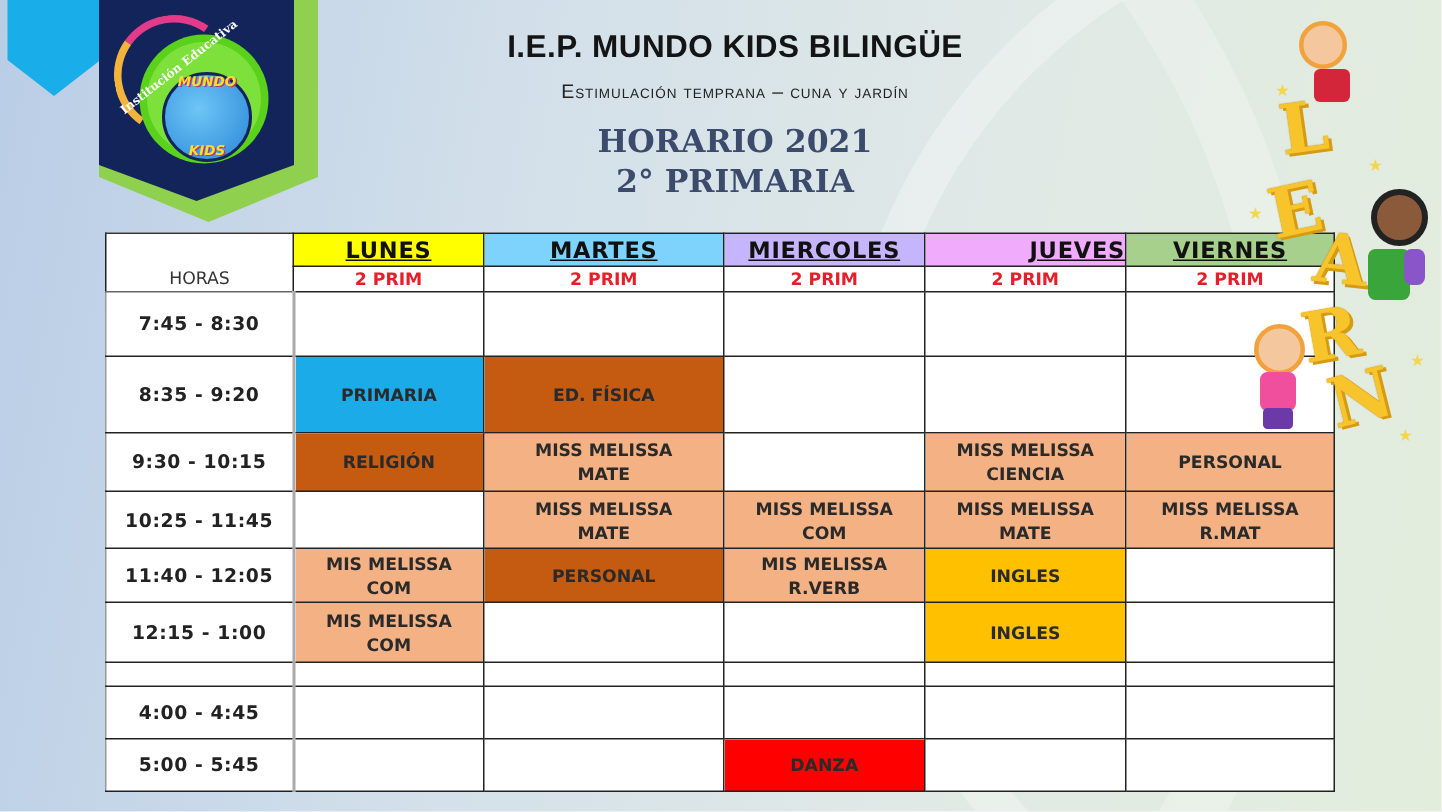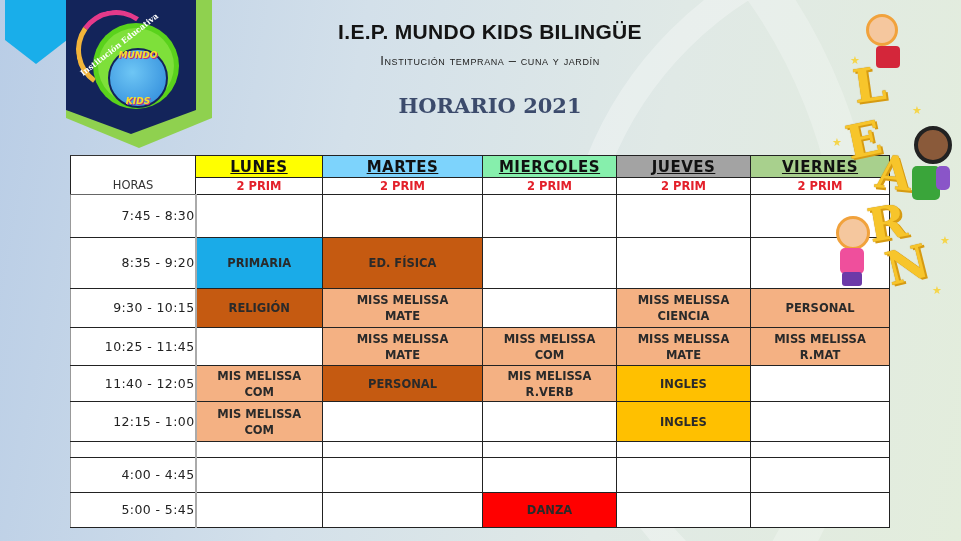--- a/index.html
+++ b/index.html
@@ -23,25 +23,25 @@
   .logo-inner { position:absolute; left:10px; top:20px; width:56px; height:56px; border-radius:50%;
     background:radial-gradient(circle at 40% 40%, #6ec6f5, #2a86d8); border:2px solid #13245a;
     display:flex; flex-direction:column; align-items:center; justify-content:space-between; }
   .logo-text { font-family:"DejaVu Sans", sans-serif; font-weight:bold; font-size:9px; color:#f5e12a; line-height:10px; text-shadow:1px 1px 0 #c0307f; font-style:italic; }
   .logo-arc { position:absolute; left:76px; top:10px; width:70px; height:70px; border-radius:50%;
     border:5px solid transparent; border-top-color:#e43a8a; border-left-color:#f2b43a; transform:rotate(-10deg); }
   .logo-caption { position:absolute; left:78px; top:24px; font-size:8px; font-weight:bold; color:#fff; transform:rotate(-38deg); transform-origin:left top; white-space:nowrap; font-family:"DejaVu Serif", serif; top:70px; }
 
   .title { position:absolute; left:290px; top:20px; width:400px; text-align:center; font-family:"Liberation Sans", sans-serif; font-weight:bold; font-size:21px; color:#141414; letter-spacing:0.3px; }
   .subtitle { position:absolute; left:290px; top:53px; width:400px; text-align:center; font-family:"Liberation Sans", sans-serif; font-size:13px; color:#222; font-variant:small-caps; letter-spacing:0.6px; }
-  .horario { position:absolute; left:290px; top:92px; width:400px; text-align:center; font-family:"DejaVu Serif", serif; font-weight:bold; font-size:21px; color:#3c4b6c; line-height:27px; }
+  .horario { position:absolute; left:290px; top:80px; width:400px; text-align:center; font-family:"DejaVu Serif", serif; font-weight:bold; font-size:21px; color:#3c4b6c; line-height:27px; }
 
   table.sched { position:absolute; left:70px; top:155px; border-collapse:collapse; table-layout:fixed; background:#fff; }
   table.sched td { border:1.6px solid #222; padding:0; text-align:center; vertical-align:middle; font-family:"DejaVu Sans", sans-serif; font-weight:bold; font-size:11.5px; color:#2a2a2a; line-height:16px; overflow:hidden; }
-  table.sched td.hora { border-left:1px solid #999; border-right:2px solid #aaa; font-weight:normal; color:#222; font-size:12.5px; letter-spacing:0.4px;text-align:right; }
+  table.sched td.hora { border-left:1px solid #999; border-right:2px solid #aaa; font-weight:bold; color:#222; font-size:12.5px; letter-spacing:0.4px; }
   table.sched td.horas-head { border-top:1.5px solid #333; font-weight:normal; font-size:11.5px; color:#333; vertical-align:bottom; padding-bottom:1px; border-bottom:1px solid #666; }
   td.day { font-size:15px !important; color:#111 !important; letter-spacing:0.5px;text-decoration:underline; }
   td.prim { color:#e3202a !important; font-size:11.5px !important; }
 
   .kids { position:absolute; left:828px; top:8px; width:130px; height:290px; }
   .learn-letter { position:absolute; font-family:"DejaVu Serif", serif; font-weight:bold; color:#f7c52b; font-size:46px; text-shadow:2px 2px 0 #d69b12, 0 0 1px #b07a00; }
   .kid { position:absolute; border-radius:50%; }
   .star { position:absolute; color:#f5d54a; font-size:11px; }
 </style>
 </head>
@@ -56,41 +56,42 @@
 <div class="logo-arc"></div>
 <div class="logo">
   <div class="logo-inner">
     <span class="logo-text">MUNDO</span>
     <span class="logo-text">KIDS</span>
   </div>
 </div>
 <div class="logo-caption">Institución Educativa</div>
 
 <div class="title">I.E.P. MUNDO KIDS BILINGÜE</div>
-<div class="subtitle">Institución temprana – cuna y jardín</div>
+<div class="subtitle">Estimulación temprana – cuna y jardín</div>
 <div class="horario">
   <div>HORARIO 2021</div>
+  <div>2° PRIMARIA</div>
 </div>
 
 <table class="sched">
   <colgroup>
     <col style="width:125px">
       <col style="width:127px">
       <col style="width:160px">
       <col style="width:134px">
       <col style="width:134px">
       <col style="width:139px">
   </colgroup>
   <tbody id="sched-body">
       <tr style="height: 22px;">
         <td class="horas-head" rowspan="2">HORAS</td>
         <td class="day" style="background: rgb(255, 255, 0);">LUNES</td>
         <td class="day" style="background: #7dd3fc;">MARTES</td>
-        <td class="day" style="background: #86efac;">MIERCOLES</td>
-        <td class="day" style="background: #a3a3a3;">JUEVES</td>
+        <td class="day" style="background: #c4b5fd;">MIERCOLES</td>
+        <td class="day" style="background: #f0abfc; text-align: right;">JUEVES</td>
         <td class="day" style="background: rgb(168, 208, 141);">VIERNES</td>
       </tr>
       <tr style="height: 17px;">
         <td class="prim">2 PRIM</td>
         <td class="prim">2 PRIM</td>
         <td class="prim">2 PRIM</td>
         <td class="prim">2 PRIM</td>
         <td class="prim">2 PRIM</td>
       </tr>
       <tr style="height: 43px;">

